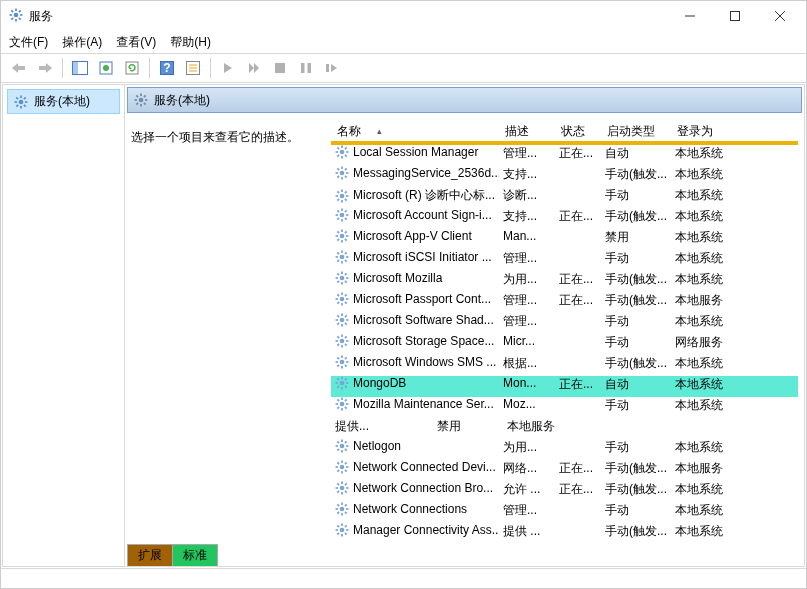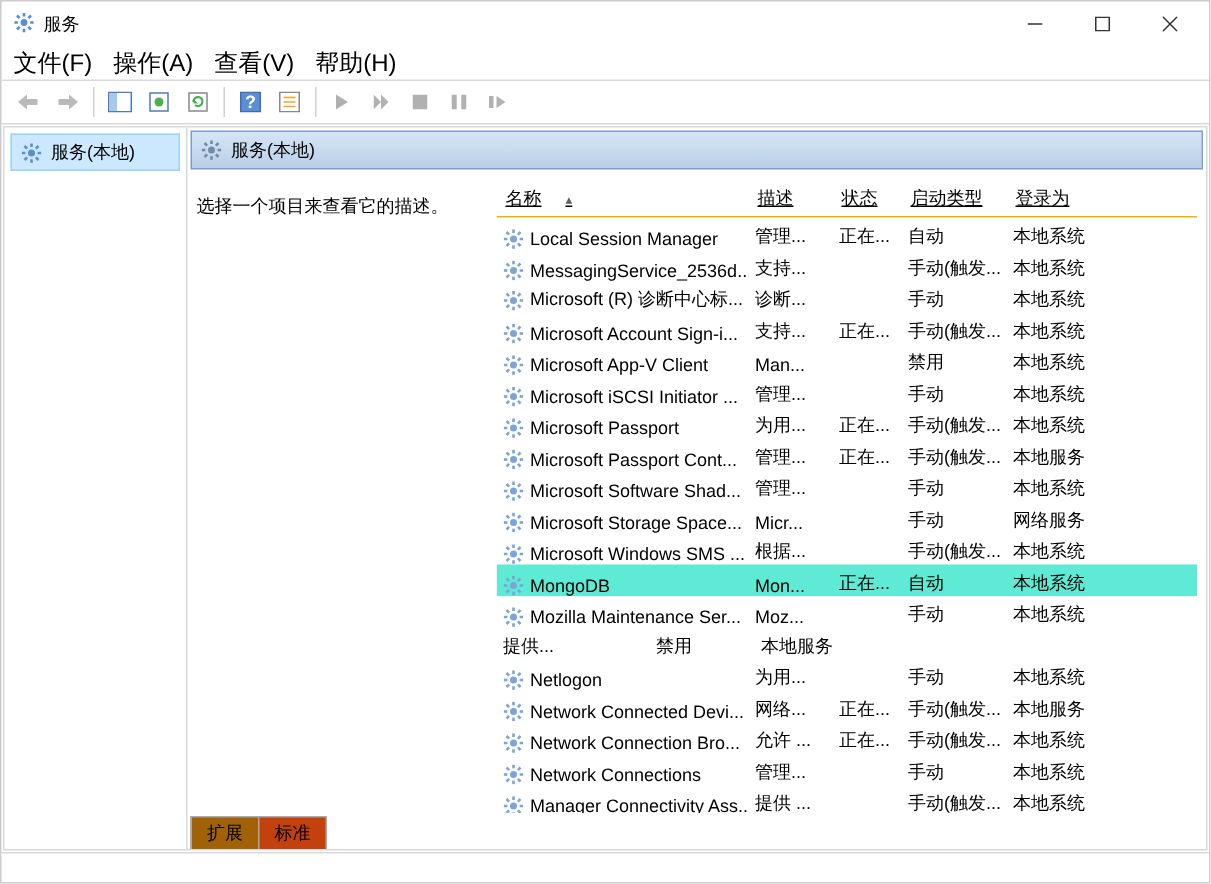--- a/index.html
+++ b/index.html
@@ -5,58 +5,58 @@
 * { margin: 0; padding: 0; box-sizing: border-box; font-family: "Segoe UI", "Microsoft YaHei", sans-serif; font-size: 12px; }
 body { width: 807px; height: 589px; background: #fff; border: 1px solid #ccc; display: flex; flex-direction: column; overflow: hidden; }
 
 .titlebar { height: 30px; display: flex; align-items: center; padding: 0 4px; }
 .titlebar .icon { margin: 0 6px 0 4px; }
 .titlebar .title { flex: 1; font-size: 12px; }
 .winbtns { display: flex; gap: 0; }
 .winbtn { width: 45px; height: 28px; display: flex; align-items: center; justify-content: center; color: #333; }
 
 .menubar { height: 22px; display: flex; align-items: center; padding: 0 8px; gap: 14px; }
-.menubar span { font-size: 16px; cursor: default; }
+.menubar span { font-size: 12px; cursor: default; }
 
 .toolbar { height: 30px; border-top: 1px solid #d9d9d9; border-bottom: 1px solid #d9d9d9; display: flex; align-items: center; padding: 0 6px; gap: 2px; }
 .tbtn { width: 24px; height: 24px; display: flex; align-items: center; justify-content: center; border: 1px solid transparent; }
 .tbtn.gray svg { opacity: 0.45; }
 .tsep { width: 1px; height: 20px; background: #d0d0d0; margin: 0 3px; }
 
 .content { flex: 1; display: flex; overflow: hidden; border: 1px solid #d9d9d9; margin: 1px; }
 .tree { width: 122px; border-right: 1px solid #d9d9d9; padding: 4px; }
 .tree-item { display: flex; align-items: center; gap: 6px; padding: 3px 6px; background: #cce8ff; border: 1px solid #99d1ff; font-size: 12px; }
 
 .right { flex: 1; display: flex; flex-direction: column; overflow: hidden; }
 .right-header { height: 26px; background: linear-gradient(#d6e5f5, #b9cfe7); border: 1px solid #7a9fcf; display: flex; align-items: center; padding: 0 6px; gap: 6px; margin: 2px; }
 .right-header .hdtxt { font-size: 12px; }
 
 .right-body { flex: 1; display: flex; padding: 6px 6px 0 6px; overflow: hidden; }
 .desc-col { width: 200px; font-size: 12px; padding-top: 8px; }
 .list-col { flex: 1; display: flex; flex-direction: column; overflow: hidden; }
 
-.colhdrs { height: 24px; display: flex; align-items: center; border-bottom: 1px solid #eab308; text-decoration: underline; }
+.colhdrs { height: 24px; display: flex; align-items: center; border-bottom: 4px solid #eab308; }
 .colhdr { font-size: 12px; padding: 0 6px; display: flex; align-items: center; gap: 4px; }
 .c-name { width: 168px; }
 .c-desc { width: 56px; }
 .c-stat { width: 46px; }
 .c-start { width: 70px; }
 .c-logon { width: 70px; }
 
 .sort-arrow { font-size: 9px; color: #606060; margin-left: 12px; }
 
 .rows { flex: 1; overflow-y: auto; overflow-x: hidden; }
-.row { height: 21px; display: flex; align-items: flex-end; }
+.row { height: 21px; display: flex; align-items: flex-start; }
 .row.hl { background: #5eead4; }
 .cell { font-size: 12px; padding: 0 4px; white-space: nowrap; overflow: hidden; text-overflow: ellipsis; }
 .c-name-cell { width: 168px; display: flex; align-items: center; gap: 4px; }
 .gear-icon { flex: 0 0 14px; }
 
 .tabs { height: 24px; display: flex; align-items: flex-end; padding-left: 2px; border-top: 1px solid #fff; }
-.tab { font-size: 12px; padding: 2px 10px; border: 1px solid #aaa; border-bottom: none; background: #c2410c; margin-right: -1px; }
+.tab { font-size: 12px; padding: 2px 10px; border: 1px solid #aaa; border-bottom: none; background: #22c55e; margin-right: -1px; }
 .tab.active { background: #a16207; }
 
 .statusbar { height: 20px; border-top: 1px solid #d9d9d9; }
 
 svg.gear { width: 14px; height: 14px; }
 </style>
 </head>
 <body>
 
 <div class="titlebar">
@@ -377,21 +377,21 @@
                     <line x1="12" y1="1" x2="12" y2="5"></line>
                     <line x1="12" y1="19" x2="12" y2="23"></line>
                     <line x1="1" y1="12" x2="5" y2="12"></line>
                     <line x1="19" y1="12" x2="23" y2="12"></line>
                     <line x1="4" y1="4" x2="7" y2="7"></line>
                     <line x1="17" y1="17" x2="20" y2="20"></line>
                     <line x1="20" y1="4" x2="17" y2="7"></line>
                     <line x1="7" y1="17" x2="4" y2="20"></line>
                   </g>
                 </svg>
-                <span>Microsoft Passport</span>
+                <span>Microsoft Mozilla</span>
               </div>
               <div class="cell c-desc">为用...</div>
               <div class="cell c-stat">正在...</div>
               <div class="cell c-start">手动(触发...</div>
               <div class="cell c-logon">本地系统</div>
             </div>
             <div class="row">
               <div class="cell c-name-cell c-name">
                 <svg class="gear gear-icon" viewBox="0 0 24 24">
                   <circle cx="12" cy="12" r="4" fill="#7aa5d6"></circle>

